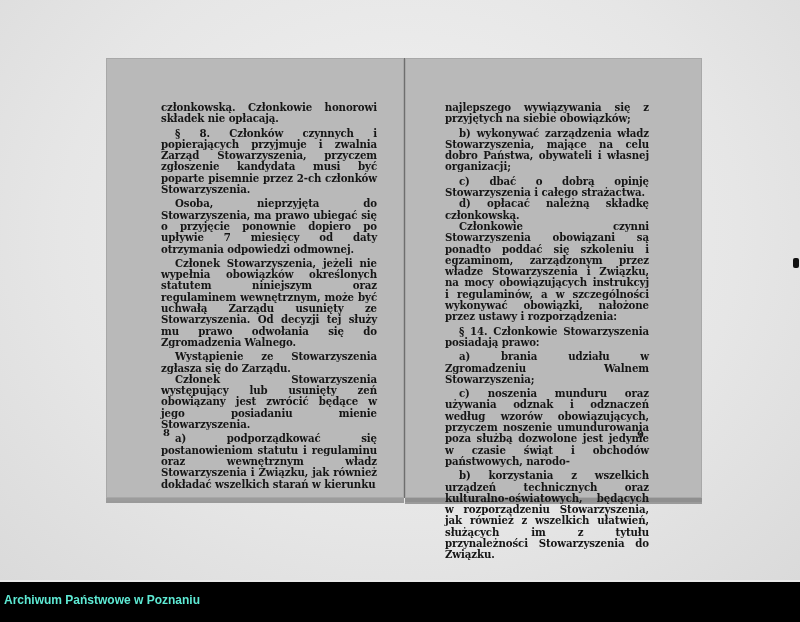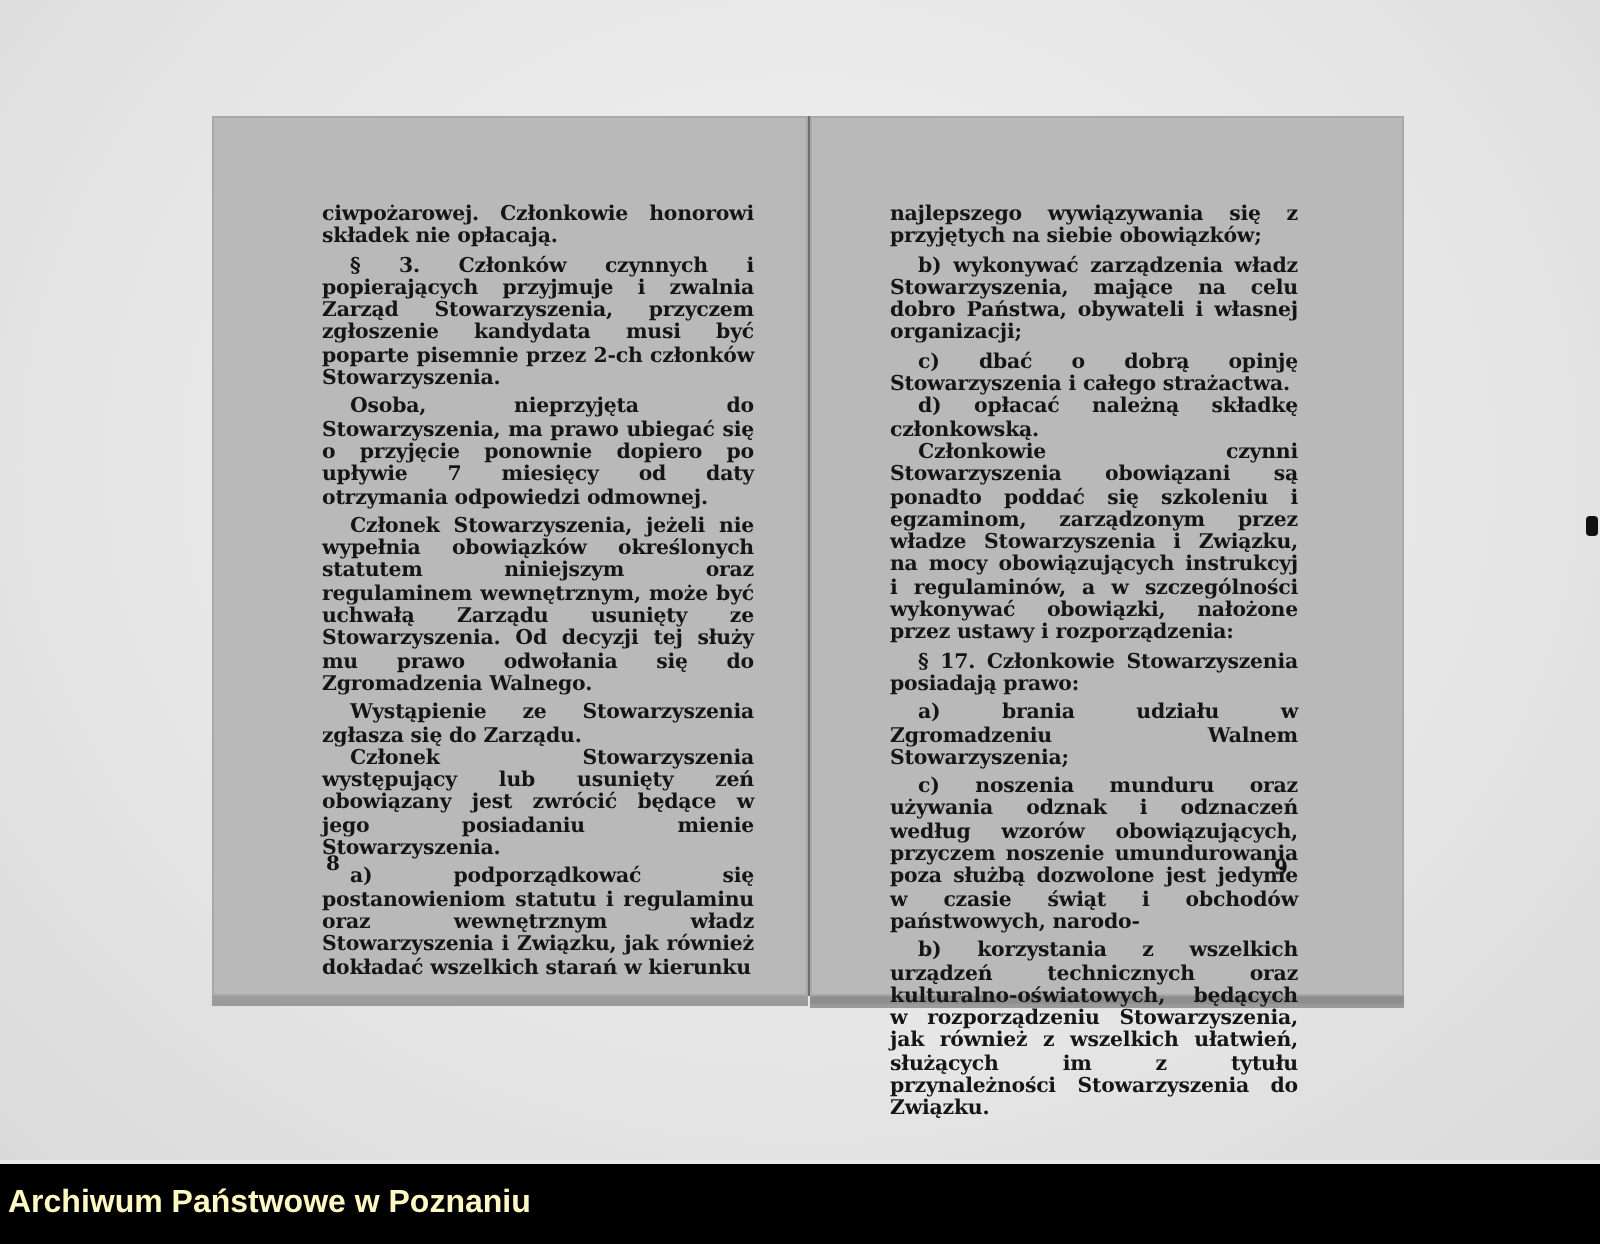--- a/index.html
+++ b/index.html
@@ -46,54 +46,54 @@
   .hand.left { left:129px; top:115px; }
   .hand.right { left:662px; top:126px; }
   .speck { position:absolute; width:6px; height:10px; background:#111; border-radius:2px; }
   .footer {
     position:absolute; left:0; top:582px; width:800px; height:40px;
     background:#000;
   }
   .footer-text {
     position:absolute; left:4px; top:11px;
     font-family:"Liberation Sans", sans-serif; font-weight:bold;
-    font-size:16px; color:#fef9c3;
+    font-size:12px; color:#5eead4;
   }
 </style>
 </head>
 <body>
 
 <div class="backdrop"></div>
 
 <span class="hand left">12</span>
 <span class="hand right">13</span>
 <span class="speck" style="left:793px;top:258px;"></span>
 
 <div class="booklet">
   <div class="page left">
     <div class="col">
-      <p class="noind">ciwpożarowej. Członkowie honorowi składek nie opłacają.</p>
-      <p>§ 3. Członków czynnych i popierających przyjmuje i zwalnia Zarząd Stowarzyszenia, przyczem zgłoszenie kandydata musi być poparte pisemnie przez 2-ch członków Stowarzyszenia.</p>
+      <p class="noind">członkowską. Członkowie honorowi składek nie opłacają.</p>
+      <p>§ 8. Członków czynnych i popierających przyjmuje i zwalnia Zarząd Stowarzyszenia, przyczem zgłoszenie kandydata musi być poparte pisemnie przez 2-ch członków Stowarzyszenia.</p>
       <p>Osoba, nieprzyjęta do Stowarzyszenia, ma prawo ubiegać się o przyjęcie ponownie dopiero po upływie 7 miesięcy od daty otrzymania odpowiedzi odmownej.</p>
       <p>Członek Stowarzyszenia, jeżeli nie wypełnia obowiązków określonych statutem niniejszym oraz regulaminem wewnętrznym, może być uchwałą Zarządu usunięty ze Stowarzyszenia. Od decyzji tej służy mu prawo odwołania się do Zgromadzenia Walnego.</p>
       <p class="tight">Wystąpienie ze Stowarzyszenia zgłasza się do Zarządu.</p>
       <p>Członek Stowarzyszenia występujący lub usunięty zeń obowiązany jest zwrócić będące w jego posiadaniu mienie Stowarzyszenia.</p>
       <p>a) podporządkować się postanowieniom statutu i regulaminu oraz wewnętrznym władz Stowarzyszenia i Związku, jak również dokładać wszelkich starań w kierunku</p>
     </div>
     <span class="pageno">8</span>
   </div>
   <div class="gutter"></div>
   <div class="page right">
     <div class="col">
       <p class="noind">najlepszego wywiązywania się z przyjętych na siebie obowiązków;</p>
       <p>b) wykonywać zarządzenia władz Stowarzyszenia, mające na celu dobro Państwa, obywateli i własnej organizacji;</p>
       <p class="tight">c) dbać o dobrą opinję Stowarzyszenia i całego strażactwa.</p>
       <p class="tight">d) opłacać należną składkę członkowską.</p>
       <p>Członkowie czynni Stowarzyszenia obowiązani są ponadto poddać się szkoleniu i egzaminom, zarządzonym przez władze Stowarzyszenia i Związku, na mocy obowiązujących instrukcyj i regulaminów, a w szczególności wykonywać obowiązki, nałożone przez ustawy i rozporządzenia:</p>
-      <p>§ 17. Członkowie Stowarzyszenia posiadają prawo:</p>
+      <p>§ 14. Członkowie Stowarzyszenia posiadają prawo:</p>
       <p>a) brania udziału w Zgromadzeniu Walnem Stowarzyszenia;</p>
       <p>c) noszenia munduru oraz używania odznak i odznaczeń według wzorów obowiązujących, przyczem noszenie umundurowania poza służbą dozwolone jest jedynie w czasie świąt i obchodów państwowych, narodo-</p>
       <p>b) korzystania z wszelkich urządzeń technicznych oraz kulturalno-oświatowych, będących w rozporządzeniu Stowarzyszenia, jak również z wszelkich ułatwień, służących im z tytułu przynależności Stowarzyszenia do Związku.</p>
     </div>
     <span class="pageno">9</span>
   </div>
 </div>
 
 <div class="footer">
   <span class="footer-text">Archiwum Państwowe w Poznaniu</span>

